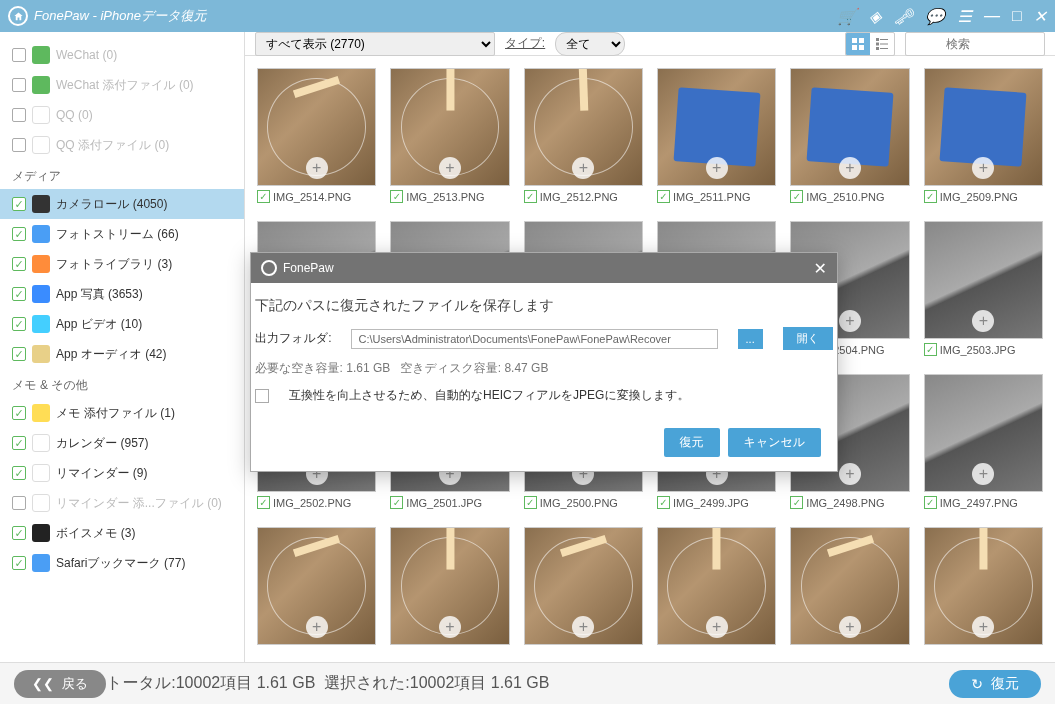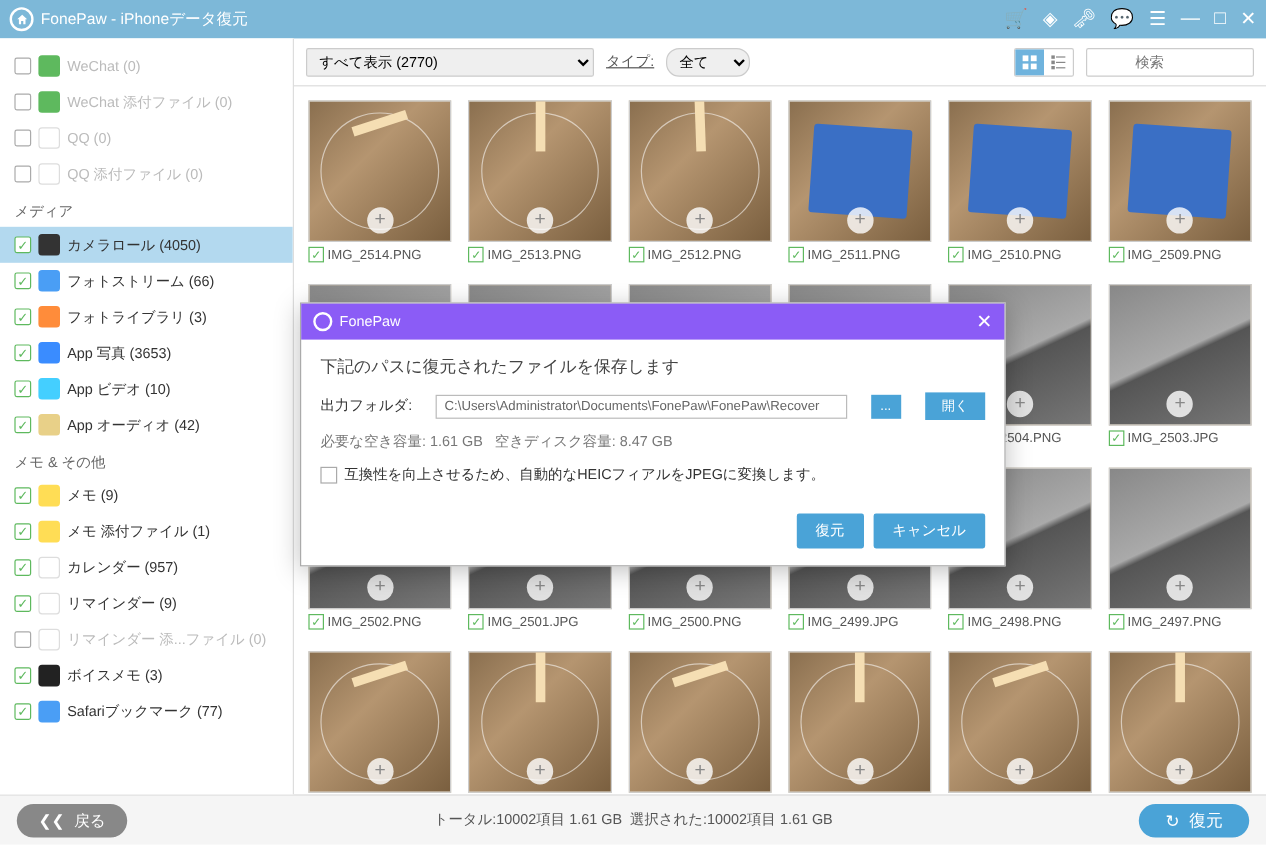--- a/index.html
+++ b/index.html
@@ -1,18 +1,18 @@
 <!DOCTYPE html>
 <html><head>
 <meta charset="utf-8">
 <style>
 * { box-sizing: border-box; margin: 0; padding: 0; font-family: "Microsoft YaHei", "Meiryo", sans-serif; }
 body { width: 1055px; height: 704px; overflow: hidden; background: #fff; }
 
-.titlebar { height: 32px; background: #7db8d8; display: flex; align-items: center; padding: 0 8px; color: #fff; }
+.titlebar { height: 32px; background: #7db8d8; display: flex; align-items: center; padding: 0 8px; color: #fff; font-style: italic; }
 .titlebar .home-icon { width: 20px; height: 20px; border: 2px solid #fff; border-radius: 50%; display: flex; align-items: center; justify-content: center; margin-right: 6px; }
 .titlebar .home-icon svg { fill: #fff; }
 .titlebar .title { font-size: 13px; flex: 1; }
 .titlebar .win-icons { display: flex; gap: 12px; align-items: center; }
 .titlebar .win-icons span { cursor: pointer; font-size: 16px; color: #fff; }
 
 .main { display: flex; height: calc(100% - 32px - 42px); }
 
 .sidebar { width: 245px; border-right: 1px solid #ddd; overflow-y: auto; background: #fff; padding-top: 8px; }
 .sb-section { font-size: 12px; color: #666; padding: 8px 12px 4px; }
@@ -32,21 +32,21 @@
 .icon-appvideo { background: #44cfff; }
 .icon-appaudio { background: #e8d088; color: #999; }
 .icon-memo { background: #ffdd55; }
 .icon-cal { background: #fff; border: 1px solid #ddd; color: #d33; font-size: 8px; }
 .icon-remind { background: #fff; border: 1px solid #ddd; }
 .icon-voice { background: #222; }
 .icon-safari { background: #4a9ef5; }
 
 .content { flex: 1; display: flex; flex-direction: column; position: relative; }
 
-.toolbar { height: 40px; border-bottom: 1px solid #ddd; display: flex; align-items: center; padding: 0 10px; gap: 10px; }
+.toolbar { height: 24px; border-bottom: 1px solid #ddd; display: flex; align-items: center; padding: 0 10px; gap: 10px; }
 .toolbar select, .toolbar input { font-size: 12px; padding: 3px 6px; border: 1px solid #ccc; border-radius: 2px; }
 .toolbar .display-select { width: 240px; height: 24px; }
 .toolbar .type-label { font-size: 12px; color: #555; text-decoration: underline; }
 .toolbar .type-select { width: 70px; height: 24px; border-radius: 11px; }
 .toolbar .spacer { flex: 1; }
 .toolbar .view-btns { display: flex; border: 1px solid #ccc; border-radius: 2px; overflow: hidden; }
 .toolbar .view-btn { width: 24px; height: 22px; display: flex; align-items: center; justify-content: center; cursor: pointer; }
 .toolbar .view-btn.active { background: #6fb3dd; color: #fff; }
 .toolbar .search { width: 140px; height: 24px; padding-left: 40px; position: relative; }
 .toolbar .search-wrap { position: relative; }
@@ -60,36 +60,36 @@
 .thumb .gray { position: absolute; inset: 0; background: linear-gradient(155deg, #888 0%, #aaa 48%, #555 52%, #777 100%); }
 .thumb .circle { position: absolute; top: 8%; left: 8%; right: 8%; bottom: 8%; border: 1.5px solid rgba(255,255,255,0.55); border-radius: 50%; }
 .thumb .ruler { position: absolute; background: #f5deb3; }
 .thumb .plus { position: absolute; bottom: 6px; left: 50%; transform: translateX(-50%); width: 22px; height: 22px; border-radius: 50%; background: rgba(255,255,255,0.8); display: flex; align-items: center; justify-content: center; font-size: 16px; color: #888; }
 .thumb-label { display: flex; align-items: center; margin-top: 4px; font-size: 11px; color: #555; }
 .thumb-label .chk { width: 13px; height: 13px; border: 1px solid #5eb95e; margin-right: 3px; display: flex; align-items: center; justify-content: center; }
 .thumb-label .chk::after { content: "✓"; font-size: 10px; color: #5eb95e; }
 
 .bottombar { height: 42px; background: #f5f5f5; border-top: 1px solid #ddd; display: flex; align-items: center; padding: 0 14px; }
 .back-btn { background: #888; color: #fff; border-radius: 16px; padding: 5px 18px; font-size: 13px; display: flex; align-items: center; gap: 8px; cursor: pointer; }
-.bottombar .stats { flex: 1; text-align: center; font-size: 12px; color: #555; }
+.bottombar .stats { flex: 1; font-size: 16px; color: #555; }
 .recover-btn { background: #4aa3d7; color: #fff; border-radius: 16px; padding: 5px 22px; font-size: 14px; display: flex; align-items: center; gap: 8px; cursor: pointer; }
 
 .modal { position: absolute; left: 5px; top: 220px; width: 588px; background: #fff; border: 1px solid #aaa; box-shadow: 0 4px 20px rgba(0,0,0,0.25); z-index: 100; }
-.modal-title { background: #8b5cf6; color: #fff; height: 30px; display: flex; align-items: center; padding: 0 10px; font-size: 12px; }
+.modal-title { background: #737373; color: #fff; height: 30px; display: flex; align-items: center; padding: 0 10px; font-size: 12px; }
 .modal-title .closex { margin-left: auto; cursor: pointer; font-size: 16px; }
 .modal-title .mico { width: 16px; height: 16px; border: 2px solid #fff; border-radius: 50%; margin-right: 6px; }
-.modal-body { padding: 14px 16px; font-size: 12px; color: #333; }
+.modal-body { padding: 14px 4px; font-size: 12px; color: #333; }
 .modal-body .desc { font-size: 14px; margin-bottom: 12px; color: #444; }
 .modal-body .row { display: flex; align-items: center; gap: 20px; margin-bottom: 10px; }
 .modal-body .row label { white-space: nowrap; }
 .modal-body .path-input { flex: 1; border: 1px solid #bbb; padding: 3px 6px; font-size: 11px; color: #666; }
 .modal-body .browse { background: #4aa3d7; color: #fff; padding: 4px 8px; cursor: pointer; font-size: 11px; }
 .modal-body .open { background: #4aa3d7; color: #fff; padding: 4px 14px; cursor: pointer; font-size: 11px; }
 .modal-body .space { color: #777; margin-bottom: 10px; }
-.modal-body .heic-row { display: flex; align-items: center; gap: 6px; }
+.modal-body .heic-row { display: flex; align-items: center; gap: 20px; }
 .modal-body .heic-chk { width: 14px; height: 14px; border: 1px solid #aaa; }
 .modal-footer { display: flex; justify-content: flex-end; gap: 8px; padding: 10px 16px 14px; }
 .modal-footer button { background: #4aa3d7; color: #fff; border: none; padding: 6px 16px; font-size: 12px; border-radius: 2px; cursor: pointer; }
 
 ::-webkit-scrollbar { width: 10px; }
 ::-webkit-scrollbar-thumb { background: #ccc; border-radius: 5px; }
 </style>
 </head>
 <body>
 
@@ -162,25 +162,20 @@
       </div>
       <div class="sb-item">
         <span class="chk checked"></span>
         <span class="icon icon-appaudio"></span>
         <span>App オーディオ (42)</span>
       </div>
       <div class="sb-section">メモ &amp; その他</div>
       <div class="sb-item">
         <span class="chk checked"></span>
         <span class="icon icon-memo"></span>
-        <span>メモ (9)</span>
-      </div>
-      <div class="sb-item">
-        <span class="chk checked"></span>
-        <span class="icon icon-memo"></span>
         <span>メモ 添付ファイル (1)</span>
       </div>
       <div class="sb-item">
         <span class="chk checked"></span>
         <span class="icon icon-cal"></span>
         <span>カレンダー (957)</span>
       </div>
       <div class="sb-item">
         <span class="chk checked"></span>
         <span class="icon icon-remind"></span>

